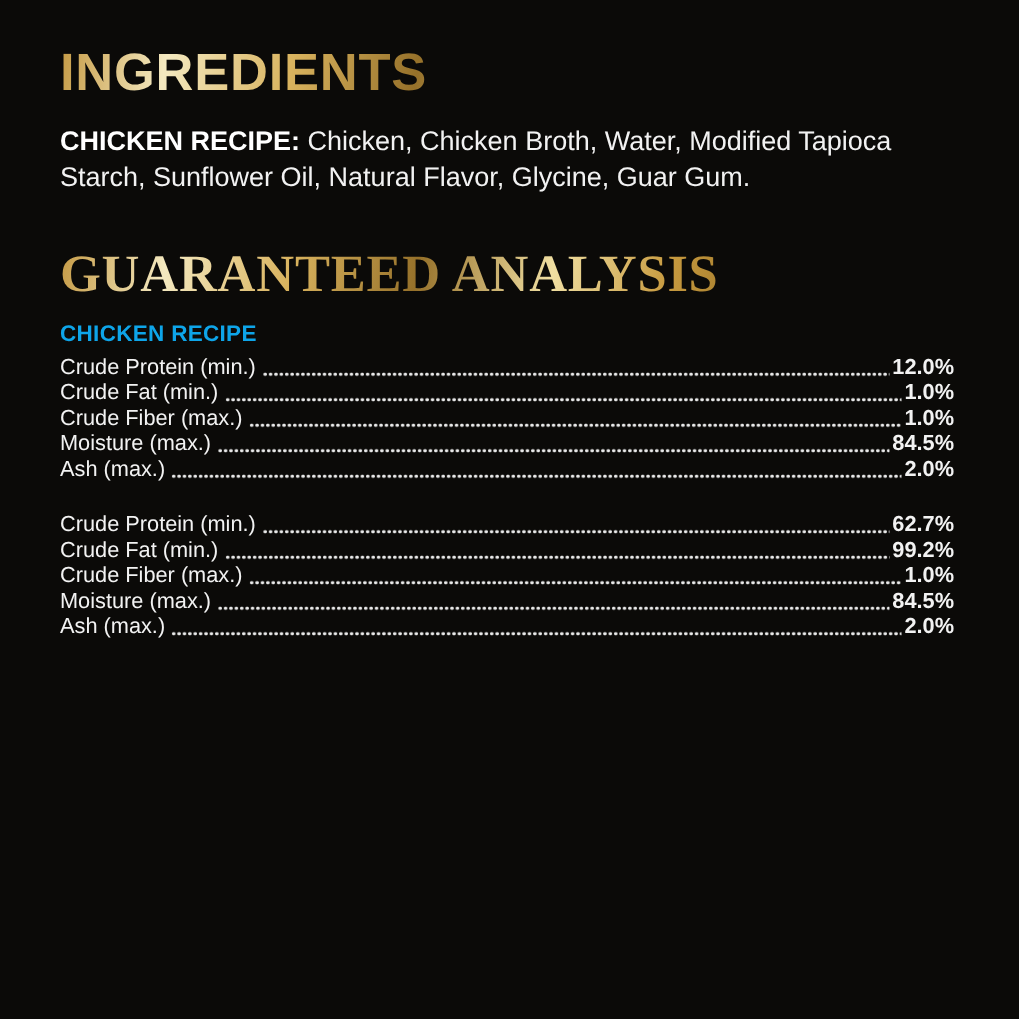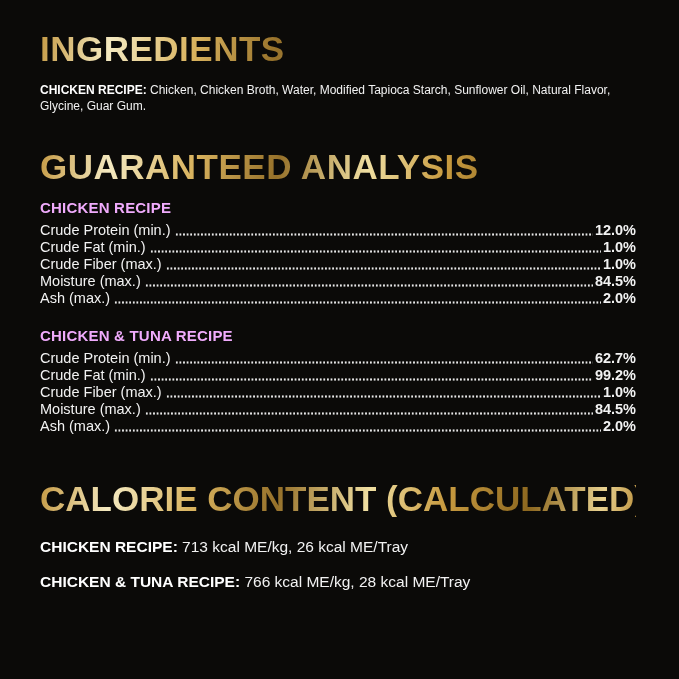--- a/index.html
+++ b/index.html
@@ -33,34 +33,34 @@
     background: linear-gradient(100deg,
       #c59a44 0%, #f4e9c0 12%, #d9b35e 26%,
       #96712a 40%, #f0dfa2 55%, #c79a3f 68%,
       #8c671f 82%, #e8d190 94%, #bd9340 100%);
     -webkit-background-clip: text;
     background-clip: text;
     color: transparent;
   }
   .para {
     margin: 0 0 14px 0;
-    font-size: 12px;
+    font-size: 18px;
     line-height: 1.33;
     color: #f2f2f2;
   }
   .para .plabel { font-weight: 700; color: #ffffff; }
   .section-ingredients .gold-heading { margin-bottom: 15px; }
   .section-ga { margin-top: 33px; }
-  .section-ga .gold-heading { margin-bottom: 13px; }
+  .section-ga .gold-heading { margin-bottom: 13px; font-family: Liberation Serif, serif; }
   .ga-subheading {
     margin: 12px 0 6px 0;
     font-size: 15px;
     font-weight: 700;
     letter-spacing: 0.2px;
-    color: #f0abfc;
+    color: #0ea5e9;
   }
   .ga-table { margin-bottom: 20px; }
   .ga-row {
     display: flex;
     align-items: flex-end;
     font-size: 14.5px;
     line-height: 17px;
     color: #f2f2f2;
     justify-content: space-between;
   }
@@ -125,21 +125,20 @@
         <span class="row-value">84.5%</span>
       </div>
       <div class="ga-row">
         <span class="row-label">Ash (max.)</span>
         <span class="dots"></span>
         <span class="row-value">2.0%</span>
       </div>
     </div>
 
     <div class="ga-table">
-      <h2 class="ga-subheading">CHICKEN &amp; TUNA RECIPE</h2>
       <div class="ga-row">
         <span class="row-label">Crude Protein (min.)</span>
         <span class="dots"></span>
         <span class="row-value">62.7%</span>
       </div>
       <div class="ga-row">
         <span class="row-label">Crude Fat (min.)</span>
         <span class="dots"></span>
         <span class="row-value">99.2%</span>
       </div>
@@ -154,25 +153,14 @@
         <span class="row-value">84.5%</span>
       </div>
       <div class="ga-row">
         <span class="row-label">Ash (max.)</span>
         <span class="dots"></span>
         <span class="row-value">2.0%</span>
       </div>
     </div>
   </section>
 
-  <section class="section-cal">
-    <h1 class="gold-heading">CALORIE CONTENT (CALCULATED):</h1>
-    <p class="cal-line">
-      <span class="plabel">CHICKEN RECIPE:</span>
-      <span>713 kcal ME/kg, 26 kcal ME/Tray</span>
-    </p>
-    <p class="cal-line">
-      <span class="plabel">CHICKEN &amp; TUNA RECIPE:</span>
-      <span>766 kcal ME/kg, 28 kcal ME/Tray</span>
-    </p>
-  </section>
 
 </div>
 
 </body></html>

